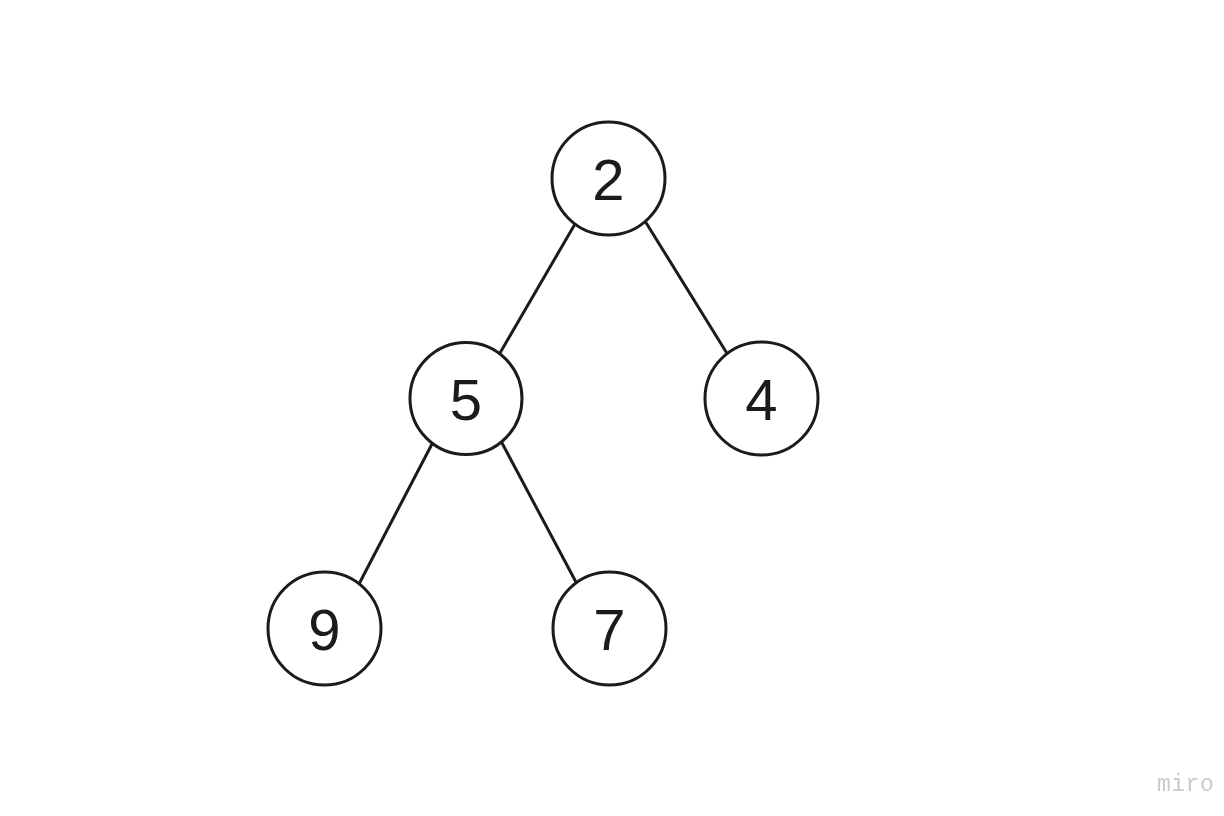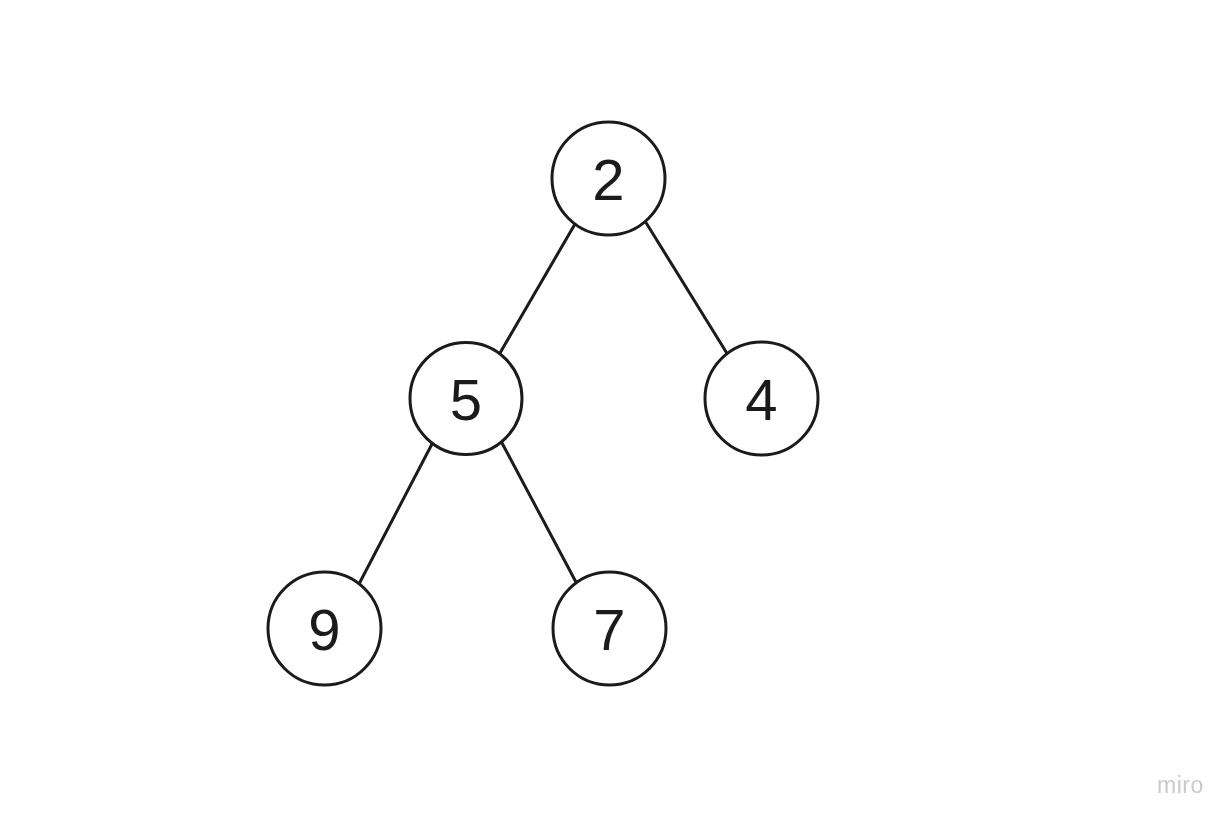--- a/index.html
+++ b/index.html
@@ -41,21 +41,21 @@
   .node-label {
     font-family: "Liberation Sans", sans-serif;
     font-size: 58px;
     fill: #1b1b1b;
     text-anchor: middle;
     dominant-baseline: central;
     font-weight: 400;
   }
   .watermark {
     position: absolute;
-    font-family: Liberation Sans, sans-serif;
+    font-family: Liberation Mono, monospace;
     font-size: 23px;
     color: #c9c9d1;
     letter-spacing: 0.5px;
     user-select: none;
   }
 </style>
 </head>
 <body>
 
 <div id="canvas">

